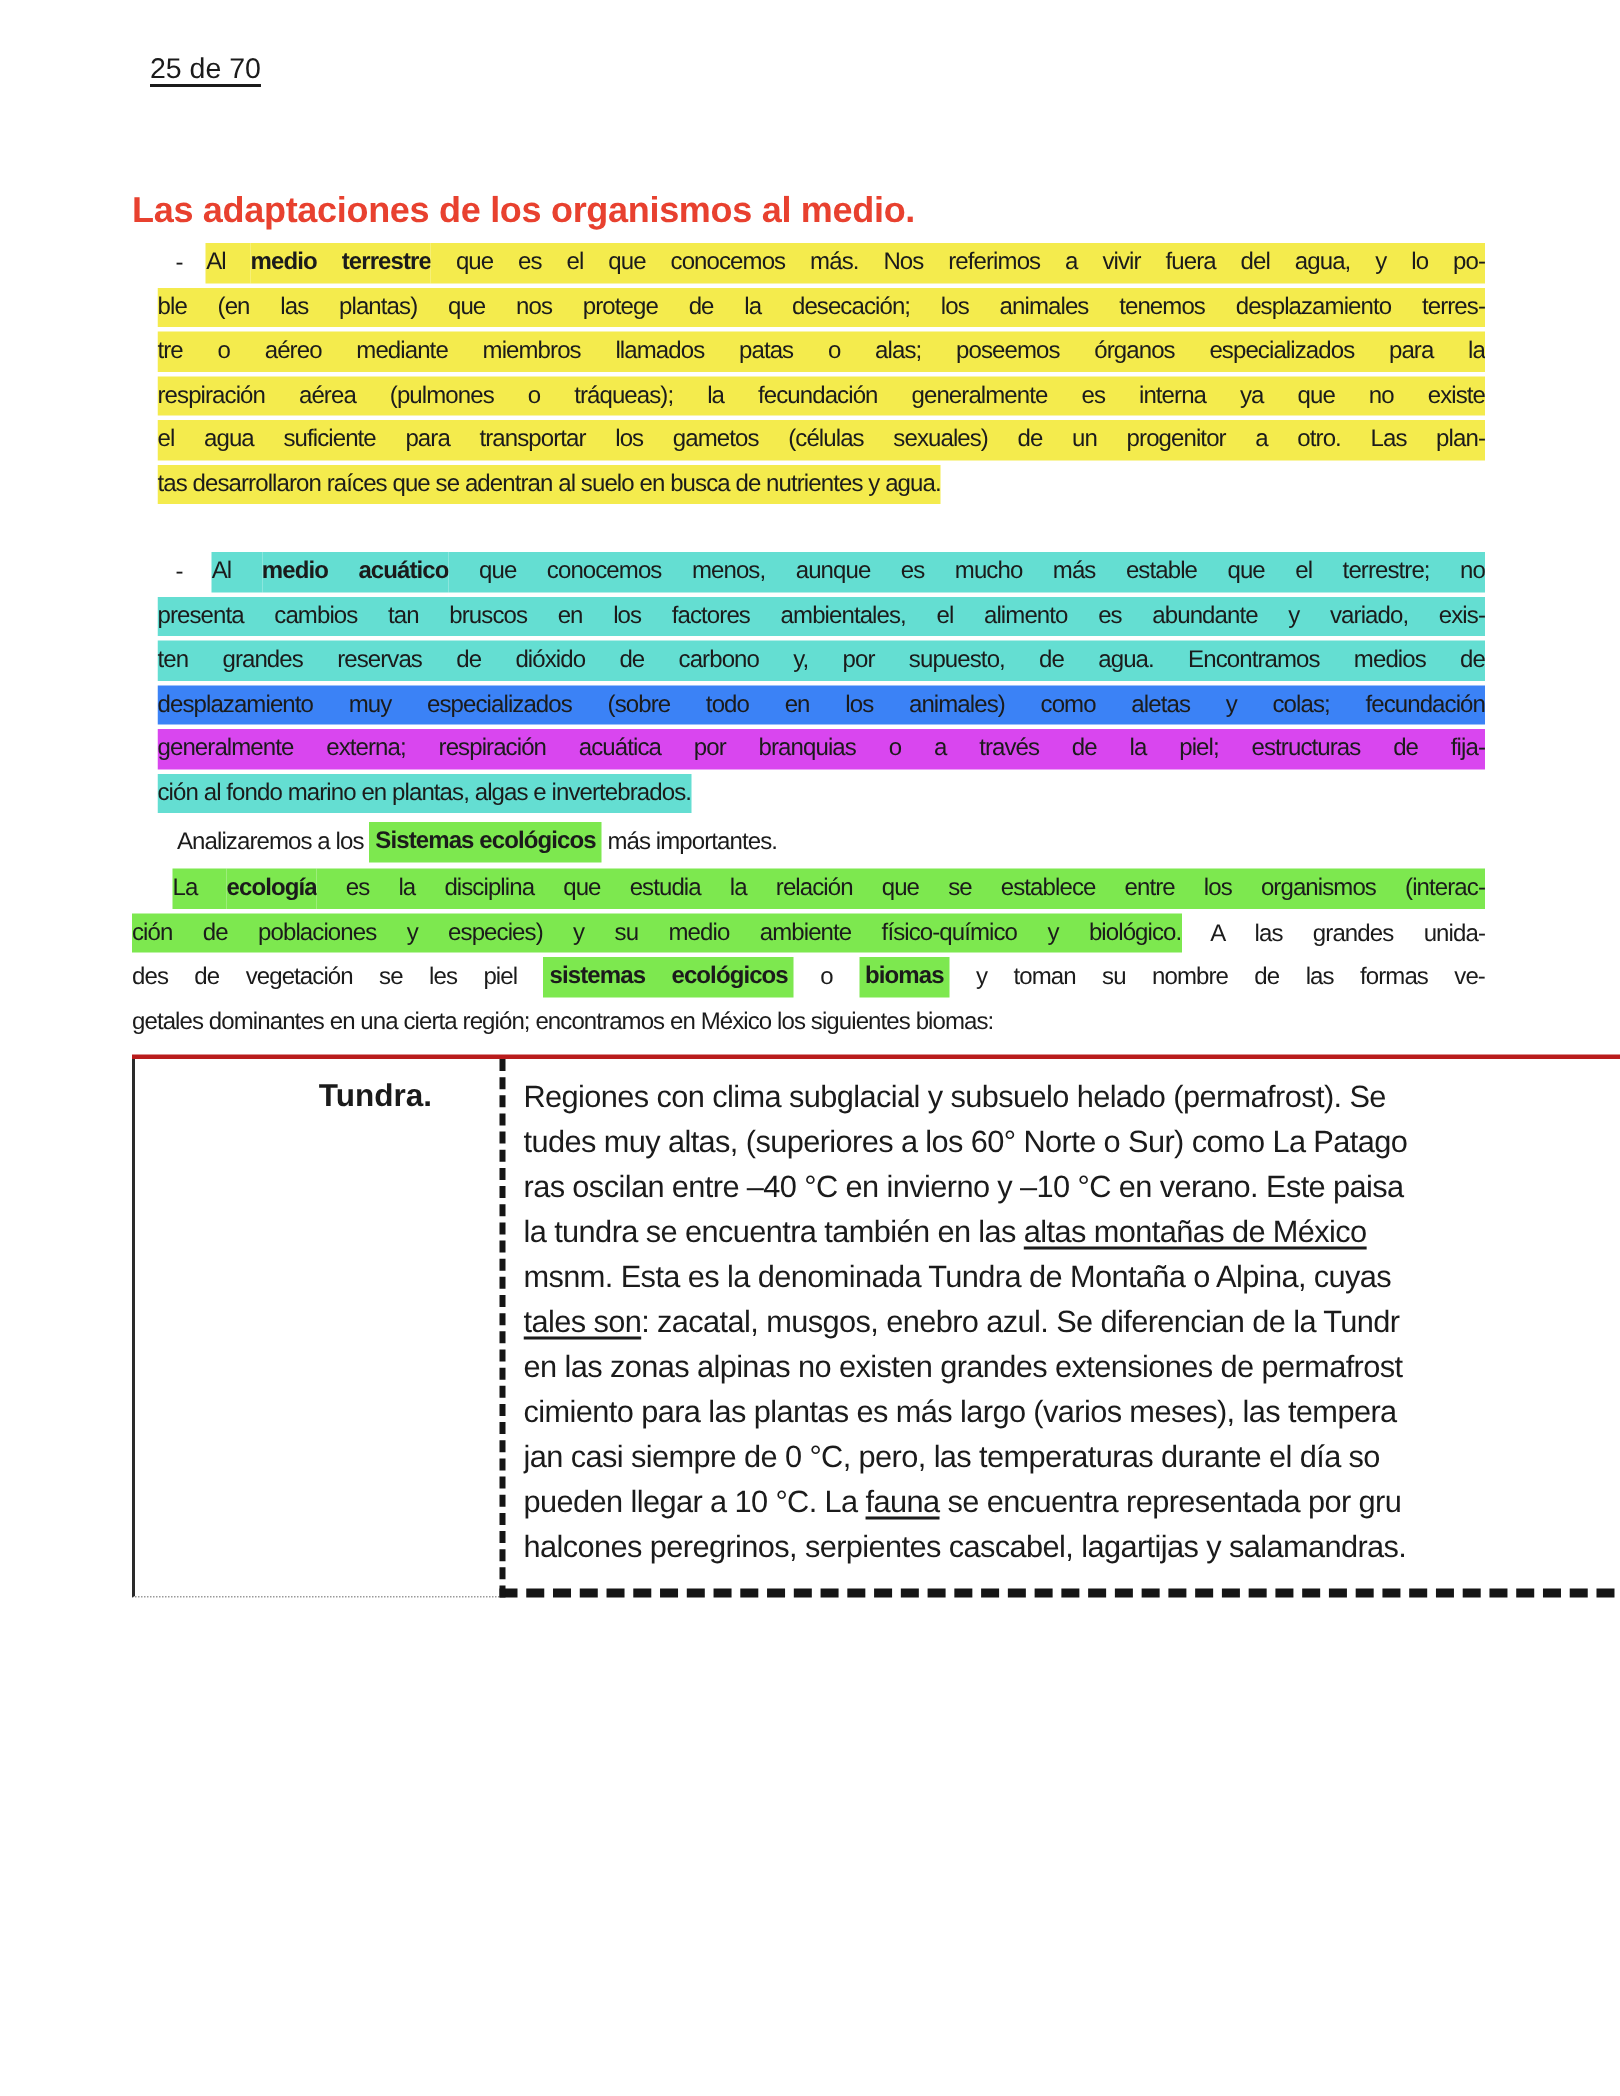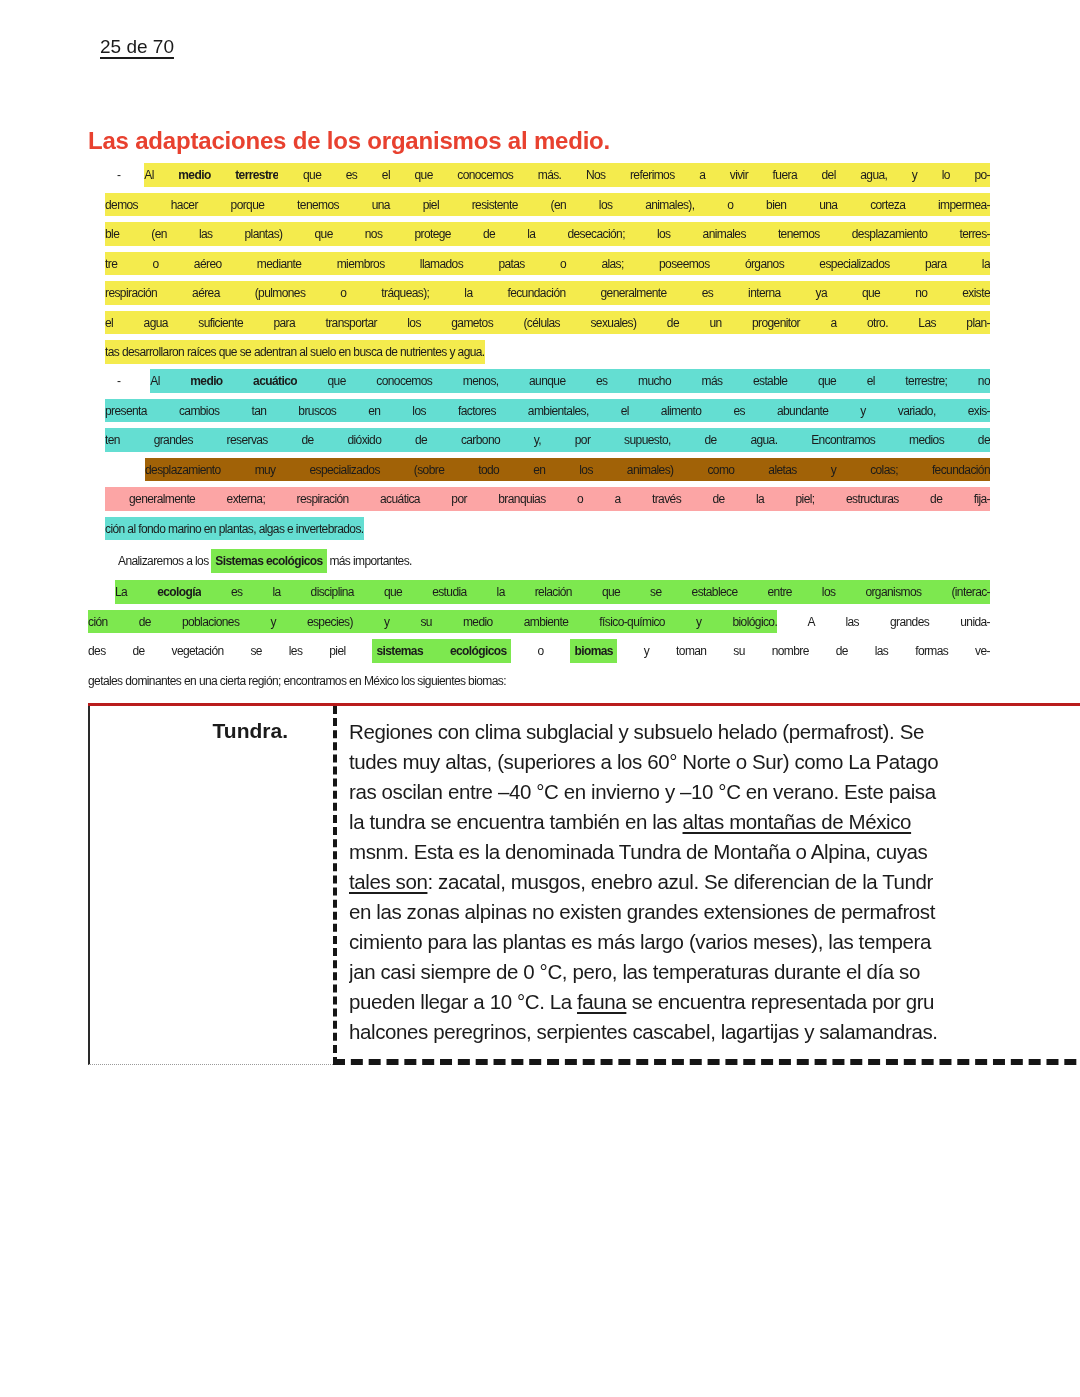--- a/index.html
+++ b/index.html
@@ -23,21 +23,21 @@
     font-size:24px;font-weight:bold;
     letter-spacing:-0.2px;
     color:#E8412F;
   }
   .textblock{position:absolute;}
   #block-terrestre{top:161px;left:105px;width:885px;}
   #block-acuatico{top:367px;left:105px;width:885px;}
   #block-analizaremos{top:547px;left:105px;width:885px;}
   #block-ecologia{top:578px;left:88px;width:902px;}
   .textblock .line{
-    font-size:12px;
+    font-size:16px;
     line-height:29.5px;
     letter-spacing:-0.6px;
     text-align:justify;
     text-align-last:justify;
     overflow:hidden;
   }
   .textblock .line.nj{
     text-align:center;
     text-align-last:left;
   }
@@ -89,34 +89,33 @@
 <body>
 
 <div class="page">
 
   <div class="page-number">25 de 70</div>
 
   <div class="heading" style="color: rgb(232, 65, 47);">Las adaptaciones de los organismos al medio.</div>
 
   <div class="textblock" id="block-terrestre">
       <div class="line" style="padding-left: 12px;"><span>-  </span><span class="hl" style="background-color: rgb(244, 235, 77);">Al </span><span class="b hl" style="background-color: rgb(244, 235, 77);">medio terrestre</span><span class="hl" style="background-color: rgb(244, 235, 77);"> que es el que conocemos más. Nos referimos a vivir fuera del agua, y lo po-</span></div>
-      <div class="line"><span class="hl" style="background-color: rgb(244, 235, 77);">demos hacer porque tenemos una piel resistente (en los animales), o bien una corteza impermea-</span></div>
       <div class="line"><span class="hl" style="background-color: rgb(244, 235, 77);">ble (en las plantas) que nos protege de la desecación; los animales tenemos desplazamiento terres-</span></div>
       <div class="line"><span class="hl" style="background-color: rgb(244, 235, 77);">tre o aéreo mediante miembros llamados patas o alas; poseemos órganos especializados para la</span></div>
       <div class="line"><span class="hl" style="background-color: rgb(244, 235, 77);">respiración aérea (pulmones o tráqueas); la fecundación generalmente es interna ya que no existe</span></div>
       <div class="line"><span class="hl" style="background-color: rgb(244, 235, 77);">el agua suficiente para transportar los gametos (células sexuales) de un progenitor a otro. Las plan-</span></div>
       <div class="line nj"><span class="hl" style="background-color: rgb(244, 235, 77);">tas desarrollaron raíces que se adentran al suelo en busca de nutrientes y agua.</span></div>
     </div>
 
   <div class="textblock" id="block-acuatico">
       <div class="line" style="padding-left: 12px;"><span>-  </span><span class="hl" style="background-color: rgb(100, 222, 210);">Al </span><span class="b hl" style="background-color: rgb(100, 222, 210);">medio acuático</span><span class="hl" style="background-color: rgb(100, 222, 210);"> que conocemos menos, aunque es mucho más estable que el terrestre; no</span></div>
       <div class="line"><span class="hl" style="background-color: rgb(100, 222, 210);">presenta cambios tan bruscos en los factores ambientales, el alimento es abundante y variado, exis-</span></div>
       <div class="line"><span class="hl" style="background-color: rgb(100, 222, 210);">ten grandes reservas de dióxido de carbono y, por supuesto, de agua. Encontramos medios de</span></div>
-      <div class="line"><span class="hl" style="background-color: #a16207; margin-left: 40px;">desplazamiento muy especializados (sobre todo en los animales) como aletas y colas; fecundación</span></div>
-      <div class="line"><span class="hl" style="background-color: #fca5a5; padding-left: 24px;">generalmente externa; respiración acuática por branquias o a través de la piel; estructuras de fija-</span></div>
+      <div class="line"><span class="hl" style="background-color: #3b82f6;">desplazamiento muy especializados (sobre todo en los animales) como aletas y colas; fecundación</span></div>
+      <div class="line"><span class="hl" style="background-color: #d946ef;">generalmente externa; respiración acuática por branquias o a través de la piel; estructuras de fija-</span></div>
       <div class="line nj"><span class="hl" style="background-color: rgb(100, 222, 210);">ción al fondo marino en plantas, algas e invertebrados.</span></div>
     </div>
 
   <div class="textblock" id="block-analizaremos">
       <div class="line nj" style="padding-left: 13px;"><span>Analizaremos a los </span><span class="b hl pad" style="background-color: rgb(125, 232, 79);">Sistemas ecológicos</span><span> más importantes.</span></div>
     </div>
 
   <div class="textblock" id="block-ecologia">
       <div class="line" style="padding-left: 27px;"><span class="hl" style="background-color: rgb(125, 232, 79);">La </span><span class="b hl" style="background-color: rgb(125, 232, 79);">ecología</span><span class="hl" style="background-color: rgb(125, 232, 79);"> es la disciplina que estudia la relación que se establece entre los organismos (interac-</span></div>
       <div class="line"><span class="hl" style="background-color: rgb(125, 232, 79);">ción de poblaciones y especies) y su medio ambiente físico-químico y biológico.</span><span> A las grandes unida-</span></div>

